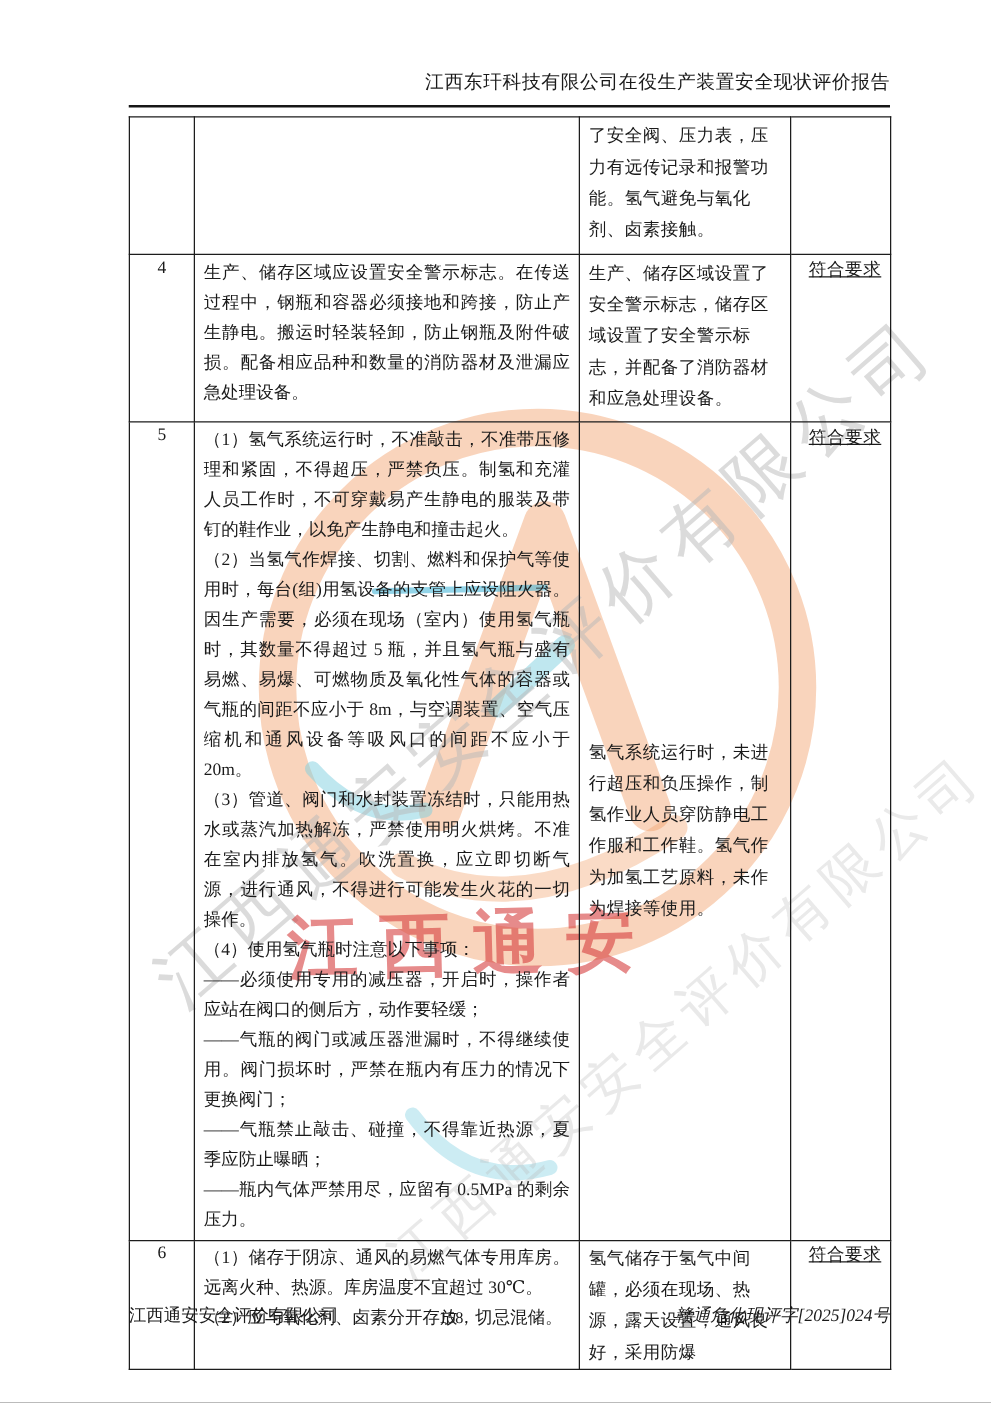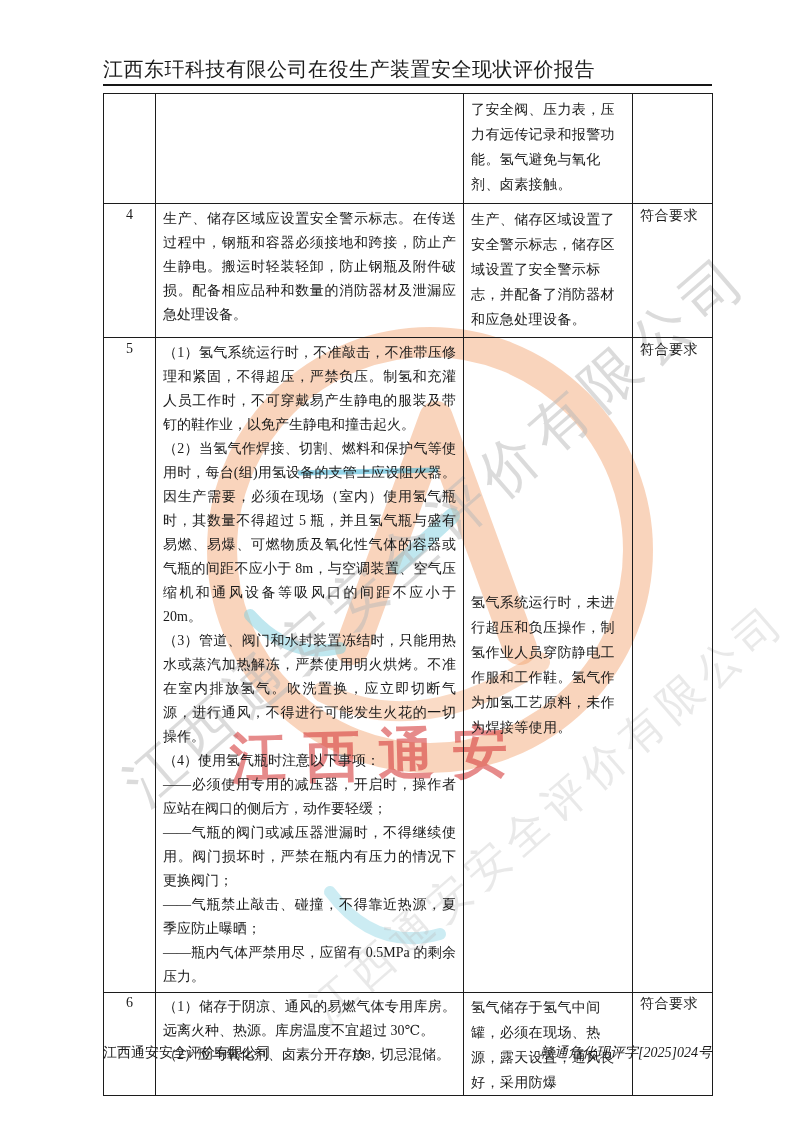--- a/index.html
+++ b/index.html
@@ -4,21 +4,21 @@
 <style>
   html,body{margin:0;padding:0;background:#888;}
   .page{
     position:relative;width:793px;height:1122px;background:#ffffff;
     margin:0 auto;overflow:hidden;
     font-family:"Liberation Serif","DejaVu Serif",serif;color:#1a1a1a;
   }
   
   .header-title{
     position:absolute;top:56px;left:103px;width:609px;
-    text-align:left;font-size:20px;letter-spacing:.5px;z-index:2;
+    text-align:right;font-size:15px;letter-spacing:.5px;z-index:2;
   }
   .header-rule{
     position:absolute;top:84px;left:103px;width:609px;height:2px;
     background:#161616;z-index:2;
   }
   
   .wm{position:absolute;inset:0;z-index:0;pointer-events:none;}
   .wm-diag{
     position:absolute;font-family:"Liberation Serif",serif;
     color:#b9b9b9;white-space:nowrap;transform-origin:0 0;
@@ -36,21 +36,21 @@
     border-collapse:collapse;table-layout:fixed;
   }
   table.review td{
     border:1.5px solid #1c1c1c;font-size:14px;vertical-align:top;
     padding:3px 7px;background:transparent;overflow:hidden;
   }
   td.c-no{text-align:center;vertical-align:middle;padding:0;}
   td.c-req{line-height:24px;text-align:justify;white-space:pre-wrap;}
   td.c-status{line-height:25px;white-space:pre-wrap;letter-spacing:.4px;}
   td.c-status.mid{vertical-align:middle;}
-  td.c-concl{text-align:left;vertical-align:middle;padding:0;letter-spacing:.5px;}
+  td.c-concl{text-align:right;vertical-align:middle;padding:0;letter-spacing:.5px;text-decoration:underline;}
   tr.r0{height:110px;} tr.r4{height:134px;} tr.r5{height:606px;} tr.r6{height:75px;}
   tr.r6 td{padding-top:2px;padding-bottom:0;}
   
   .footer{position:absolute;top:1044px;left:0;width:793px;height:22px;font-size:14px;z-index:2;}
   .footer-company{position:absolute;left:103px;top:0;}
   .footer-page{position:absolute;left:336px;top:2px;width:50px;text-align:center;font-size:13px;}
   .footer-doc{position:absolute;right:81px;top:0;font-style:italic;}
 </style>
 </head>
 <body>

